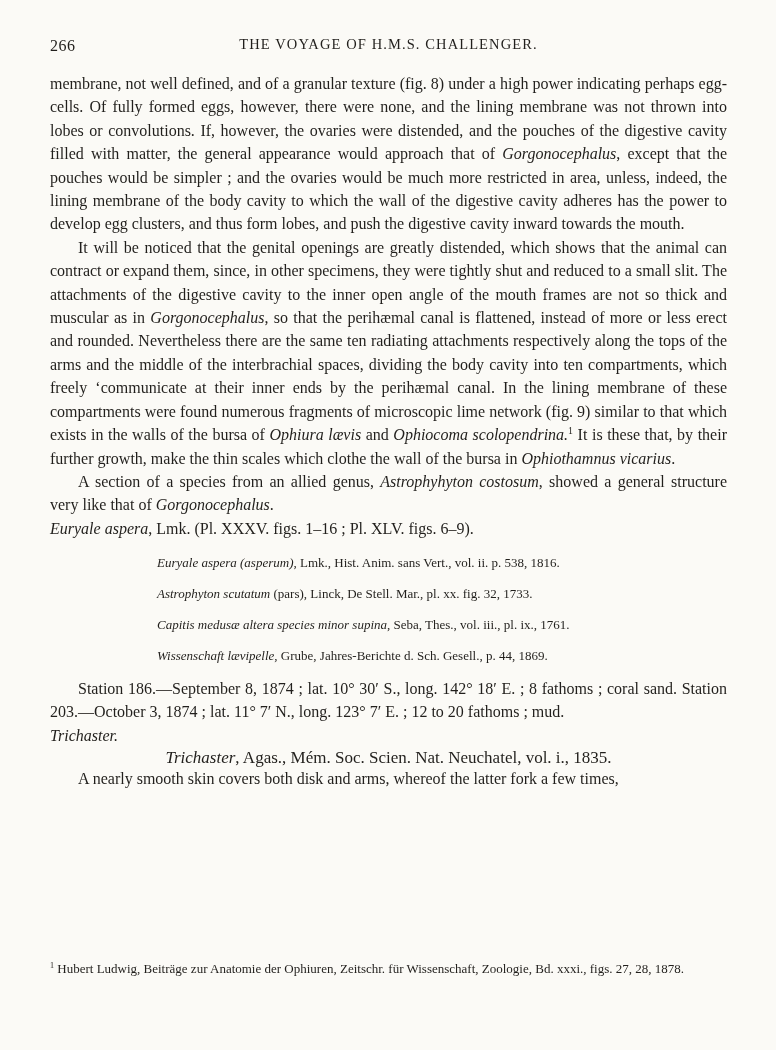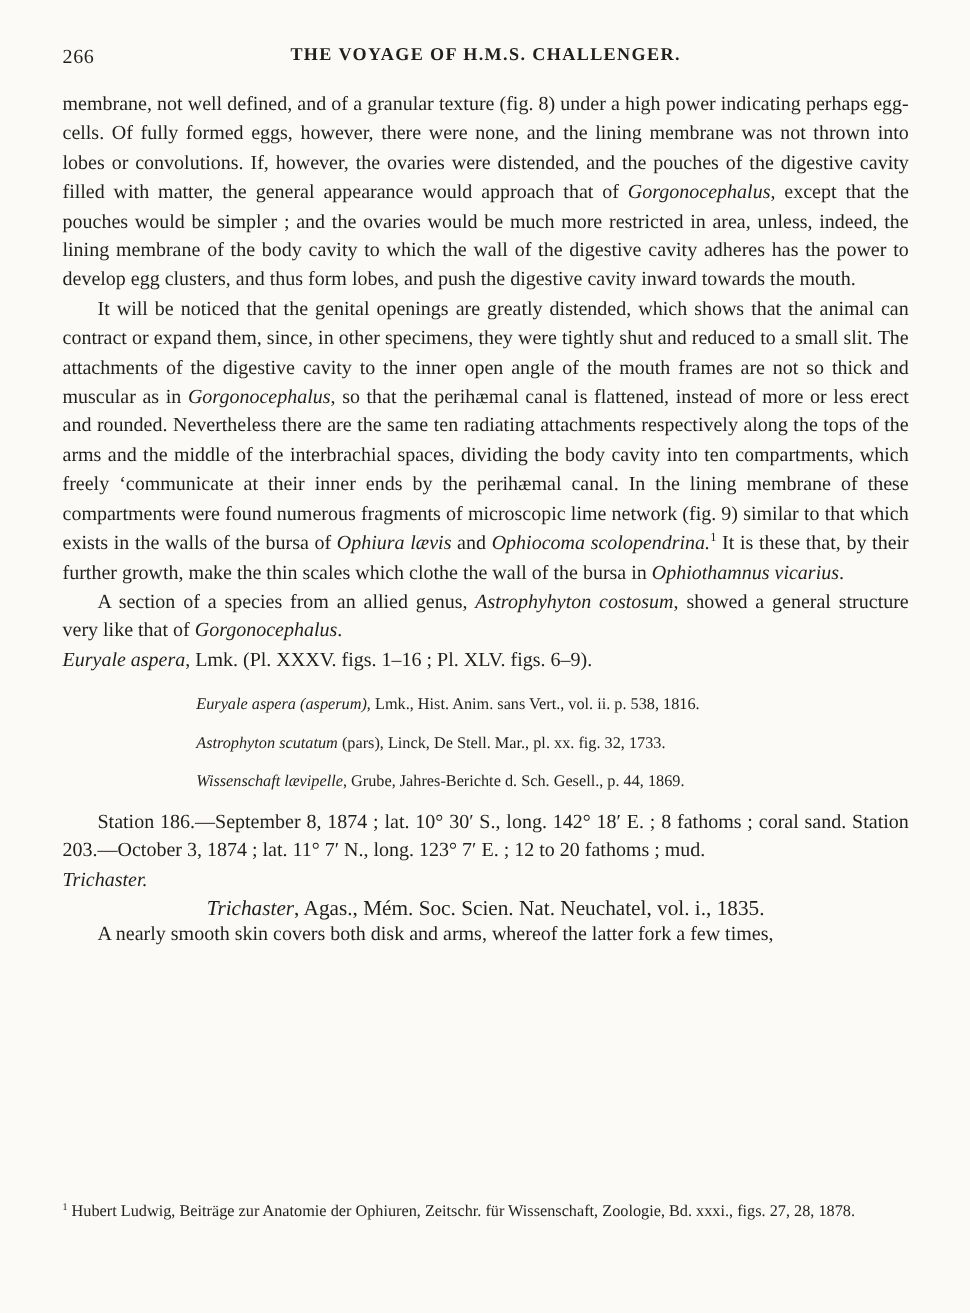--- a/index.html
+++ b/index.html
@@ -17,21 +17,21 @@
     box-sizing: border-box;
     overflow: hidden;
   }
   .header { position: relative; height: 22px; margin-bottom: 14px; }
   .page-number {
     position: absolute; left: 0; top: 1px;
     font-size: 16px; letter-spacing: 0.5px;
   }
   .running-title {
     text-align: center;
-    font-size: 14.5px; font-weight: bold; letter-spacing: 1.1px;
+    font-size: 14.5px; font-weight: normal; letter-spacing: 1.1px;
   }
   .body-text { font-size: 16px; line-height: 23.4px; text-align: justify; }
   .body-text p { margin: 0; }
   p.indent { text-indent: 28px; }
   i { font-style: italic; text-align: center; }
   sup { font-size: 0.62em; vertical-align: super; line-height: 0; }
 
   .species-heading {
     margin: 16px 0 5px 30px;
     font-size: 16px; line-height: 24px;
@@ -76,20 +76,21 @@
   <div class="body-text">
     <p>membrane, not well defined, and of a granular texture (fig. 8) under a high power indicating perhaps egg-cells. Of fully formed eggs, however, there were none, and the lining membrane was not thrown into lobes or convolutions. If, however, the ovaries were distended, and the pouches of the digestive cavity filled with matter, the general appearance would approach that of <i>Gorgonocephalus</i>, except that the pouches would be simpler&nbsp;; and the ovaries would be much more restricted in area, unless, indeed, the lining membrane of the body cavity to which the wall of the digestive cavity adheres has the power to develop egg clusters, and thus form lobes, and push the digestive cavity inward towards the mouth.</p>
     <p class="indent">It will be noticed that the genital openings are greatly distended, which shows that the animal can contract or expand them, since, in other specimens, they were tightly shut and reduced to a small slit. The attachments of the digestive cavity to the inner open angle of the mouth frames are not so thick and muscular as in <i>Gorgonocephalus</i>, so that the perihæmal canal is flattened, instead of more or less erect and rounded. Nevertheless there are the same ten radiating attachments respectively along the tops of the arms and the middle of the interbrachial spaces, dividing the body cavity into ten compartments, which freely ‘communicate at their inner ends by the perihæmal canal. In the lining membrane of these compartments were found numerous fragments of microscopic lime network (fig. 9) similar to that which exists in the walls of the bursa of <i>Ophiura lævis</i> and <i>Ophiocoma scolopendrina.</i><sup>1</sup> It is these that, by their further growth, make the thin scales which clothe the wall of the bursa in <i>Ophiothamnus vicarius</i>.</p>
     <p class="indent">A section of a species from an allied genus, <i>Astrophyhyton costosum</i>, showed a general structure very like that of <i>Gorgonocephalus</i>.</p>
 
     <p class="species-heading"><i>Euryale aspera</i>, Lmk. (Pl. XXXV. figs. 1–16&nbsp;; Pl. XLV. figs. 6–9).</p>
 
     <div class="synonymy">
       <p class="syn-line"><i>Euryale aspera (asperum)</i>, Lmk., Hist. Anim. sans Vert., vol. ii. p. 538, 1816.</p>
       <p class="syn-line"><i>Astrophyton scutatum</i> (pars), Linck, De Stell. Mar., pl. xx. fig. 32, 1733.</p>
+      <p class="syn-line"><i>Capitis medusæ altera species minor supina</i>, Seba, Thes., vol. iii., pl. ix., 1761.</p>
       <p class="syn-line"><i>Wissenschaft lævipelle</i>, Grube, Jahres-Berichte d. Sch. Gesell., p. 44, 1869.</p>
     </div>
 
     <p class="indent stations">Station 186.—September 8, 1874&nbsp;; lat. 10° 30′ S., long. 142° 18′ E.&nbsp;; 8 fathoms&nbsp;; coral sand. Station 203.—October 3, 1874&nbsp;; lat. 11° 7′ N., long. 123° 7′ E.&nbsp;; 12 to 20 fathoms&nbsp;; mud.</p>
 
     <p class="genus-heading">Trichaster.</p>
     <p class="genus-citation"><i>Trichaster</i>, Agas., Mém. Soc. Scien. Nat. Neuchatel, vol. i., 1835.</p>
     <p class="indent genus-paragraph">A nearly smooth skin covers both disk and arms, whereof the latter fork a few times,</p>
   </div>
 

